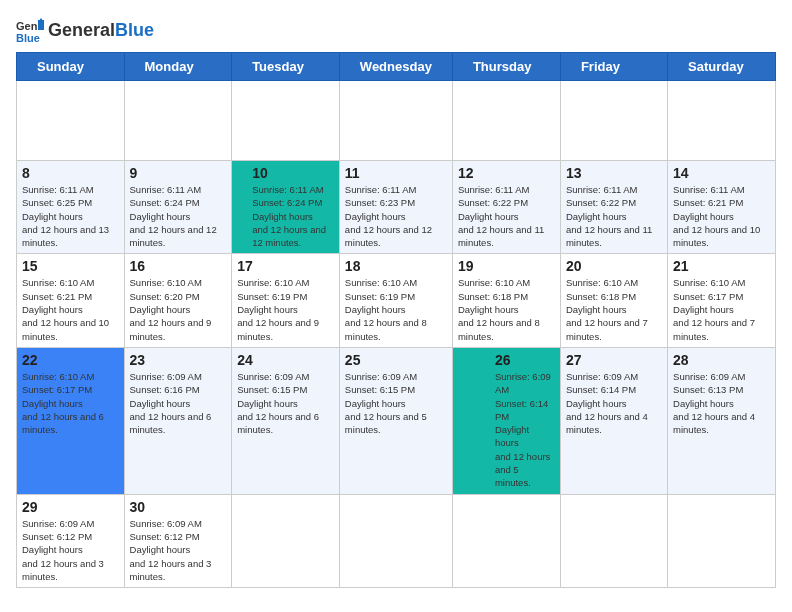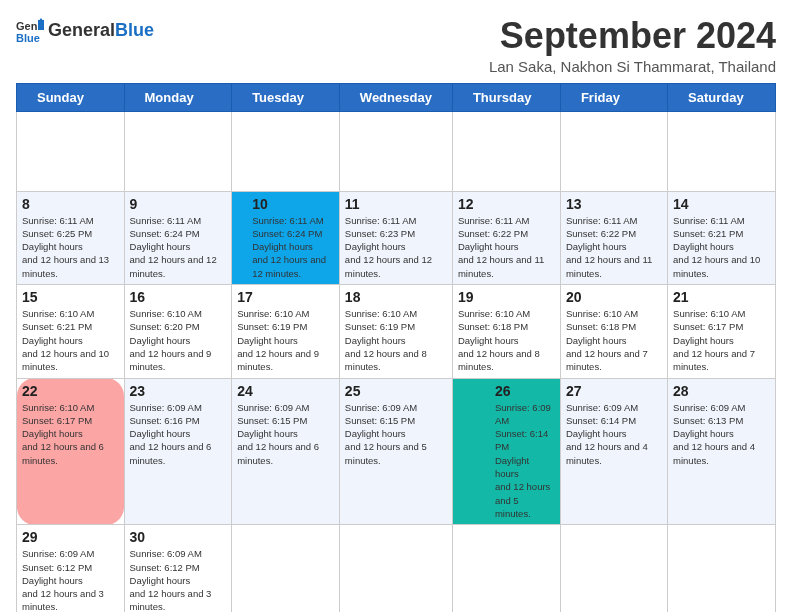--- a/index.html
+++ b/index.html
@@ -90,24 +90,20 @@
       <text x="0" y="26" font-size="11" font-weight="bold" fill="#1a6fc4">Blue</text>
       <polygon points="22,4 28,4 28,14 22,14" fill="#1a6fc4"></polygon>
       <polygon points="25,2 28,6 22,6" fill="#1a6fc4"></polygon>
     </svg>
     <div>
       <div>
         <span style="font-size:18px;font-weight:bold;color:#333;">General</span><span style="font-size:18px;font-weight:bold;color:#1a6fc4;">Blue</span>
       </div>
     </div>
   </div>
-  <div class="title-section">
-    <div class="month-title">September 2024</div>
-    <div class="location-title">Lan Saka, Nakhon Si Thammarat, Thailand</div>
-  </div>
 </div>
 
 <table class="calendar-table">
   <thead>
     <tr>
       <th>Sunday</th>
       <th>Monday</th>
       <th>Tuesday</th>
       <th>Wednesday</th>
       <th>Thursday</th>
@@ -137,21 +133,21 @@
       </td>
         <td style="background: rgb(240, 244, 252);">
         <span class="day-number">9</span>
         <div class="day-info">
           Sunrise: 6:11 AM<br>
           Sunset: 6:24 PM<br>
           Daylight hours<br>
           and 12 hours and 12 minutes.
         </div>
       </td>
-        <td style="background: #0ea5e9; padding-left: 20px;">
+        <td style="background: #14b8a6; padding-left: 20px;">
         <span class="day-number">10</span>
         <div class="day-info">
           Sunrise: 6:11 AM<br>
           Sunset: 6:24 PM<br>
           Daylight hours<br>
           and 12 hours and 12 minutes.
         </div>
       </td>
         <td style="background: rgb(240, 244, 252);">
         <span class="day-number">11</span>
@@ -249,21 +245,21 @@
         <span class="day-number">21</span>
         <div class="day-info">
           Sunrise: 6:10 AM<br>
           Sunset: 6:17 PM<br>
           Daylight hours<br>
           and 12 hours and 7 minutes.
         </div>
       </td>
       </tr>
       <tr>
-        <td style="background: #fca5a5; border-radius: 18px;">
+        <td style="background: #3b82f6;">
         <span class="day-number">22</span>
         <div class="day-info">
           Sunrise: 6:10 AM<br>
           Sunset: 6:17 PM<br>
           Daylight hours<br>
           and 12 hours and 6 minutes.
         </div>
       </td>
         <td style="background: rgb(240, 244, 252);">
         <span class="day-number">23</span>

